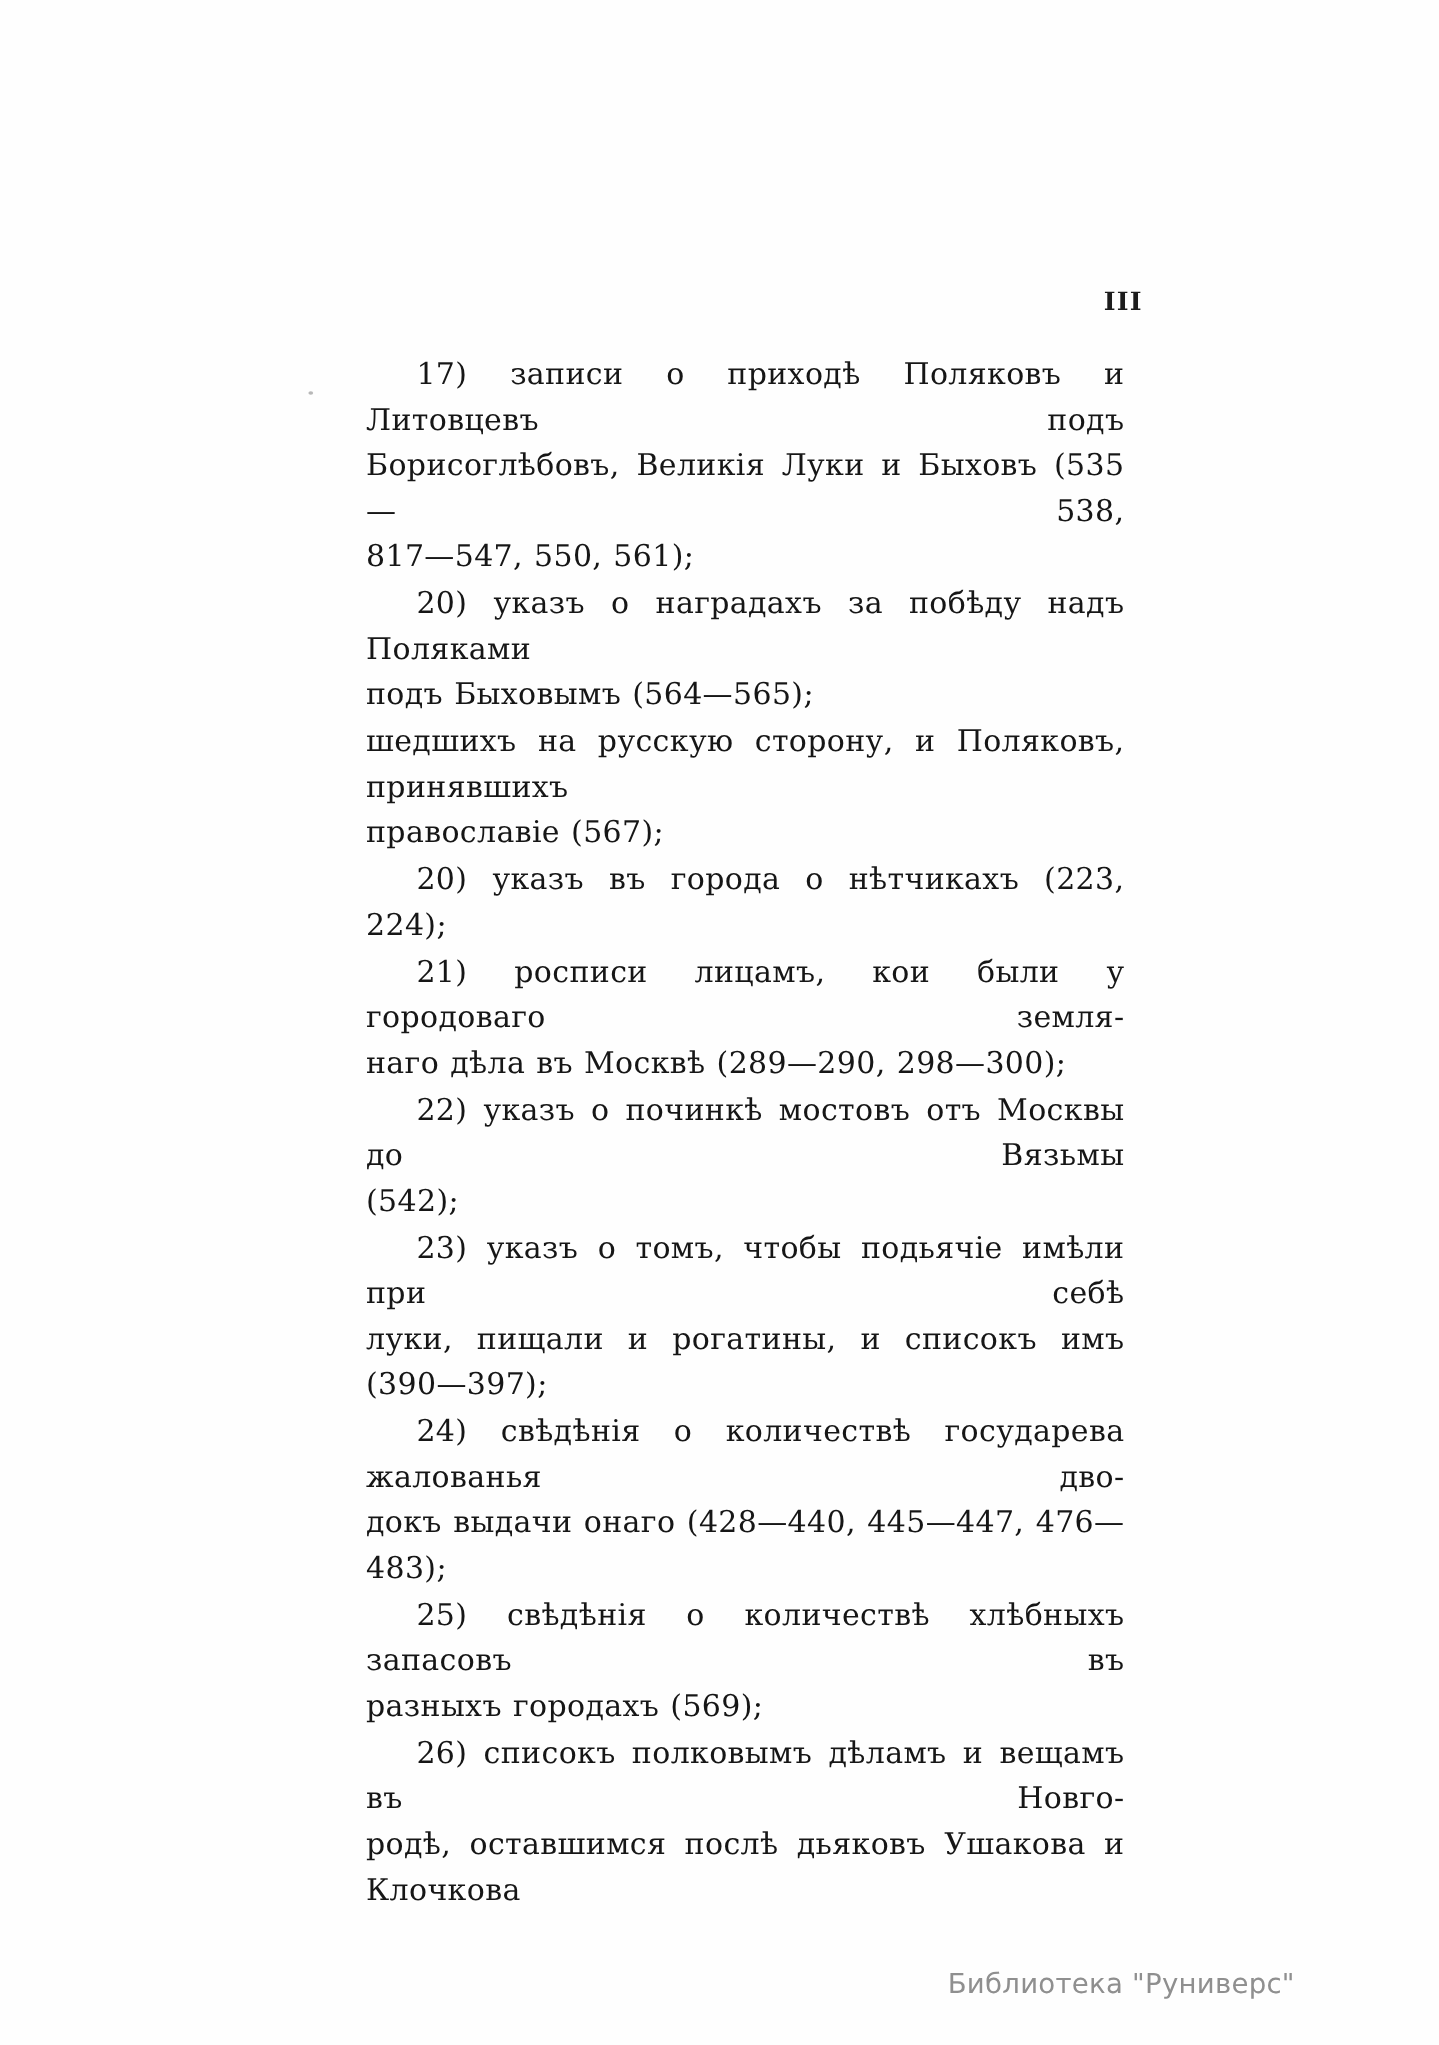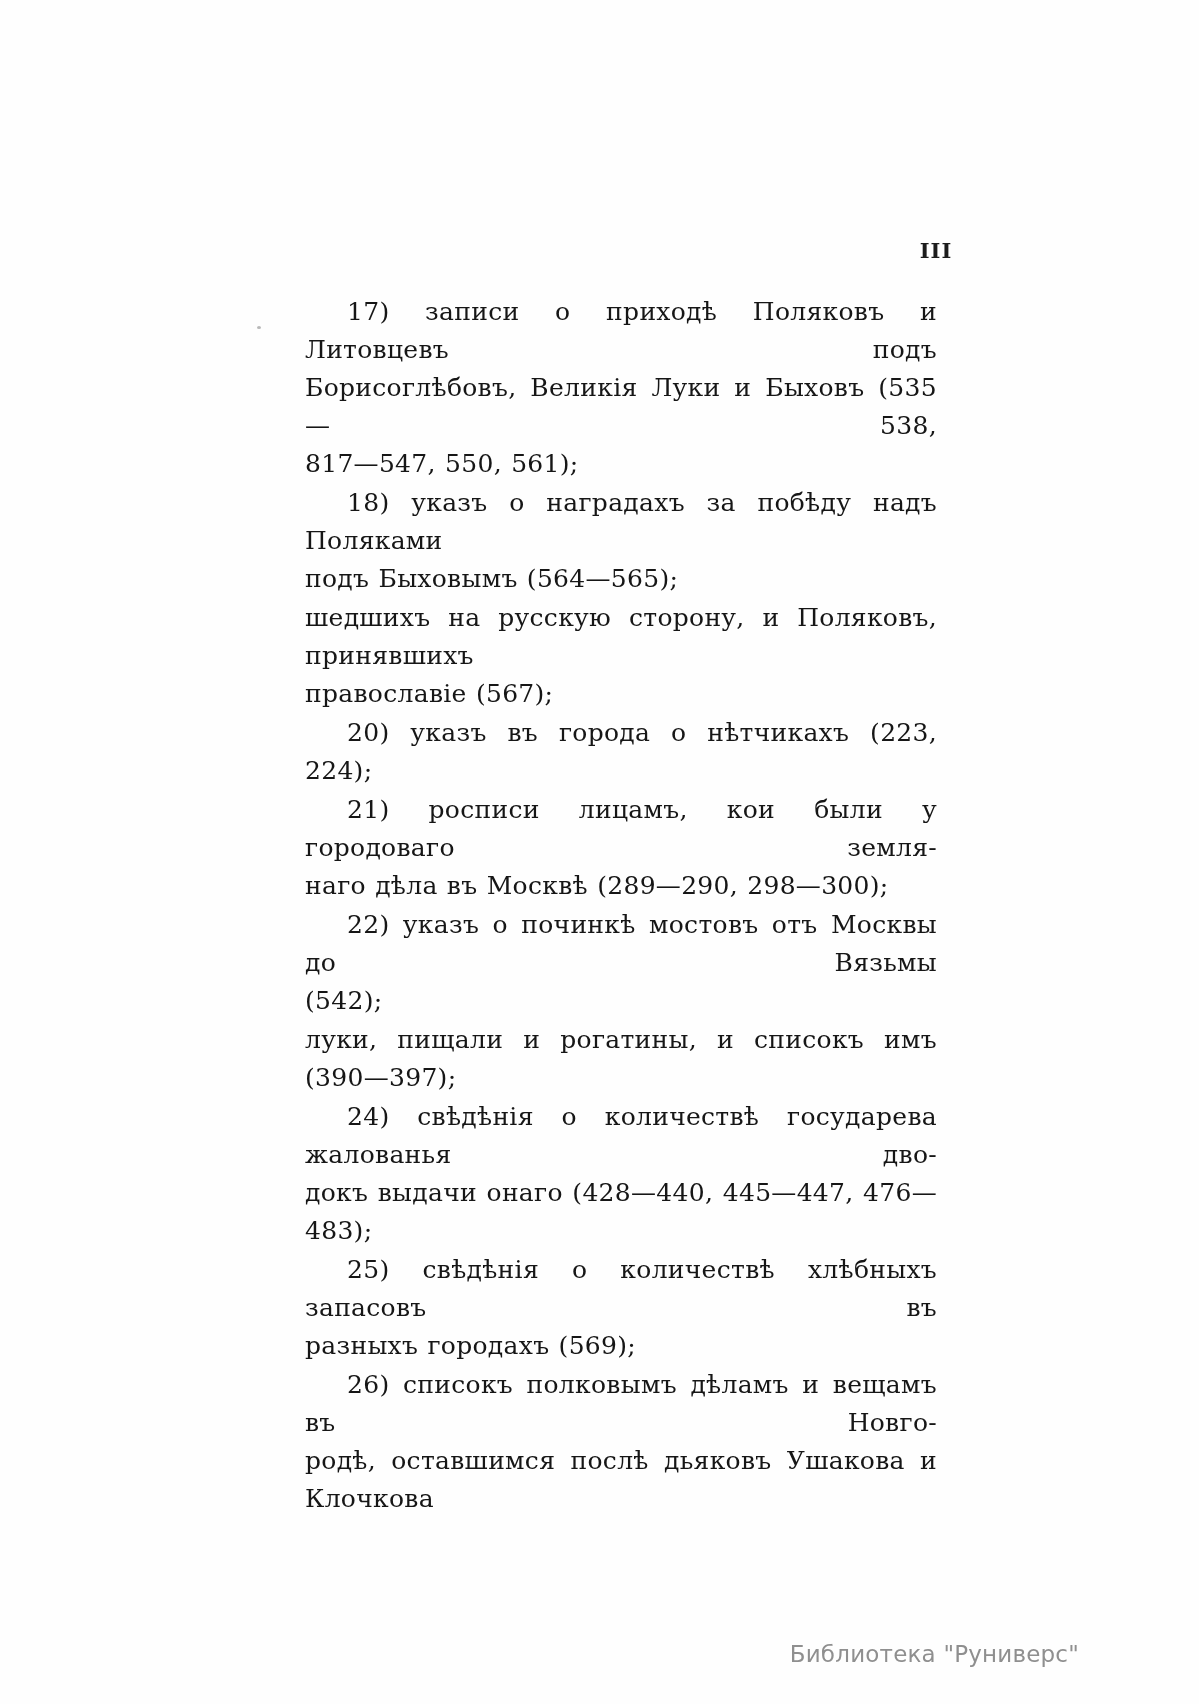--- a/index.html
+++ b/index.html
@@ -67,39 +67,40 @@
 <div class="page">
   <div class="pagenum">III</div>
   <div class="speck"></div>
   <div class="content">
       <div class="entry">
         <div class="line first">17) записи о приходѣ Поляковъ и Литовцевъ подъ</div>
         <div class="line">Борисоглѣбовъ, Великія Луки и Быховъ (535 — 538,</div>
         <div class="line last">817—547, 550, 561);</div>
       </div>
       <div class="entry">
-        <div class="line first">18) указъ о наградахъ за побѣду надъ Поляками</div>
+        <div class="line first">20) указъ о наградахъ за побѣду надъ Поляками</div>
         <div class="line last">подъ Быховымъ (564—565);</div>
       </div>
       <div class="entry">
         <div class="line">шедшихъ на русскую сторону, и Поляковъ, принявшихъ</div>
         <div class="line last">православіе (567);</div>
       </div>
       <div class="entry">
         <div class="line first last">20) указъ въ города о нѣтчикахъ (223, 224);</div>
       </div>
       <div class="entry">
         <div class="line first">21) росписи лицамъ, кои были у городоваго земля-</div>
         <div class="line last">наго дѣла въ Москвѣ (289—290, 298—300);</div>
       </div>
       <div class="entry">
         <div class="line first">22) указъ о починкѣ мостовъ отъ Москвы до Вязьмы</div>
         <div class="line last">(542);</div>
       </div>
       <div class="entry">
+        <div class="line first">23) указъ о томъ, чтобы подьячіе имѣли при себѣ</div>
         <div class="line last">луки, пищали и рогатины, и списокъ имъ (390—397);</div>
       </div>
       <div class="entry">
         <div class="line first">24) свѣдѣнія о количествѣ государева жалованья дво-</div>
         <div class="line last">докъ выдачи онаго (428—440, 445—447, 476—483);</div>
       </div>
       <div class="entry">
         <div class="line first">25) свѣдѣнія о количествѣ хлѣбныхъ запасовъ въ</div>
         <div class="line last">разныхъ городахъ (569);</div>
       </div>

